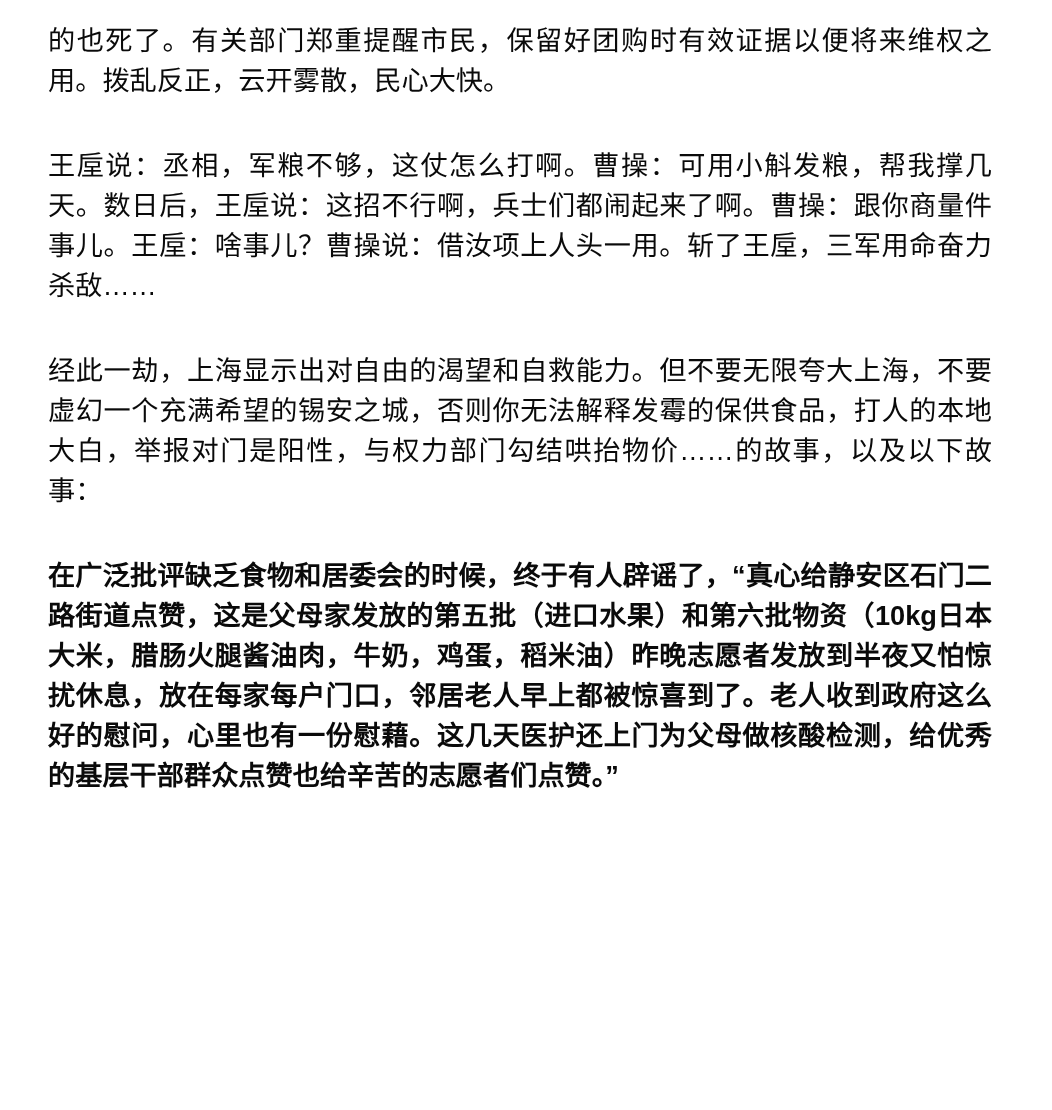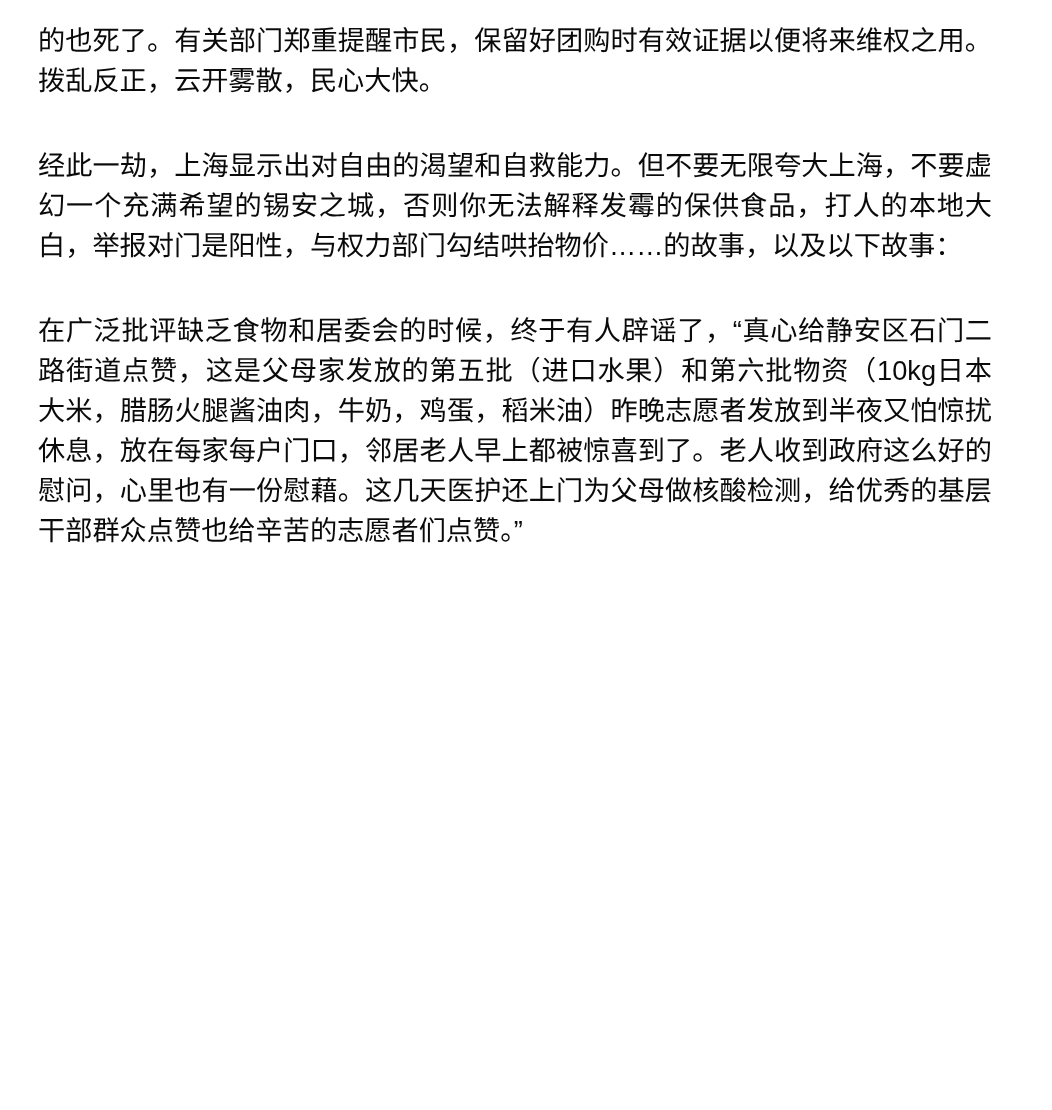--- a/index.html
+++ b/index.html
@@ -8,37 +8,39 @@
     background: #ffffff;
   }
   body {
     width: 1052px;
     min-height: 1110px;
     overflow-x: hidden;
   }
   .article {
     box-sizing: border-box;
     width: 1052px;
-    padding: 21px 60px 40px 38px;
+    padding: 21px 60px 40px 48px;
   }
   .article p {
     margin: 0 0 45px 0;
     font-family: "Liberation Sans", sans-serif;
     font-size: 27.2px;
     line-height: 40px;
     letter-spacing: 0;
     color: #0a0a0a;
     text-align: justify;
     text-justify: inter-ideograph;
     word-break: break-all;
   }
   .article p:last-child {
     margin-bottom: 12px;
+    font-weight: bold;
   }
 </style>
 </head>
 <body>
 
 <main class="article">
   <p>的也死了。有关部门郑重提醒市民，保留好团购时有效证据以便将来维权之用。拨乱反正，云开雾散，民心大快。</p>
+  <p>王垕说：丞相，军粮不够，这仗怎么打啊。曹操：可用小斛发粮，帮我撑几天。数日后，王垕说：这招不行啊，兵士们都闹起来了啊。曹操：跟你商量件事儿。王垕：啥事儿？曹操说：借汝项上人头一用。斩了王垕，三军用命奋力杀敌……</p>
   <p>经此一劫，上海显示出对自由的渴望和自救能力。但不要无限夸大上海，不要虚幻一个充满希望的锡安之城，否则你无法解释发霉的保供食品，打人的本地大白，举报对门是阳性，与权力部门勾结哄抬物价……的故事，以及以下故事：</p>
   <p>在广泛批评缺乏食物和居委会的时候，终于有人辟谣了，“真心给静安区石门二路街道点赞，这是父母家发放的第五批（进口水果）和第六批物资（10kg日本大米，腊肠火腿酱油肉，牛奶，鸡蛋，稻米油）昨晚志愿者发放到半夜又怕惊扰休息，放在每家每户门口，邻居老人早上都被惊喜到了。老人收到政府这么好的慰问，心里也有一份慰藉。这几天医护还上门为父母做核酸检测，给优秀的基层干部群众点赞也给辛苦的志愿者们点赞。”</p>
 </main>
 
 </body></html>

